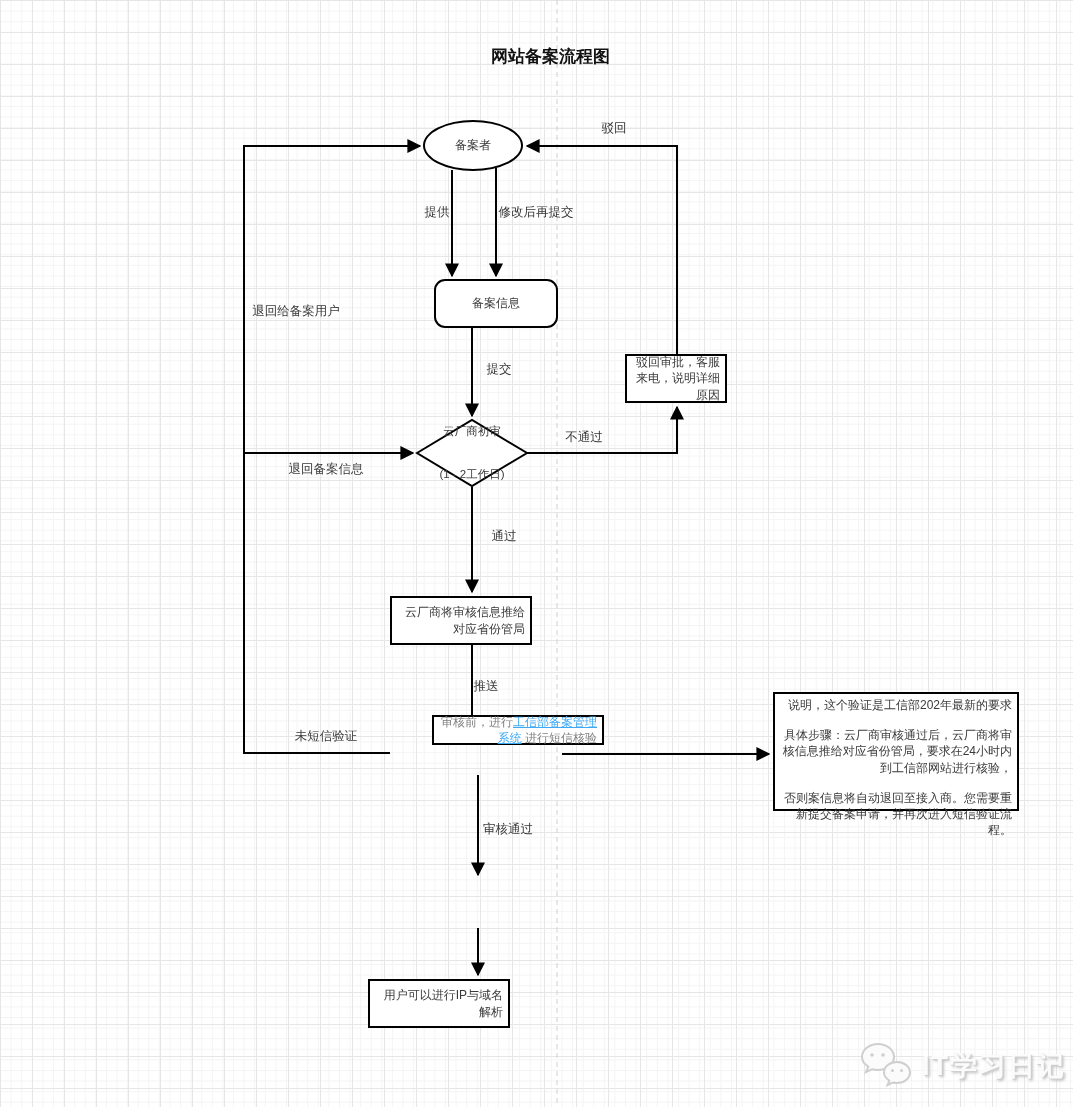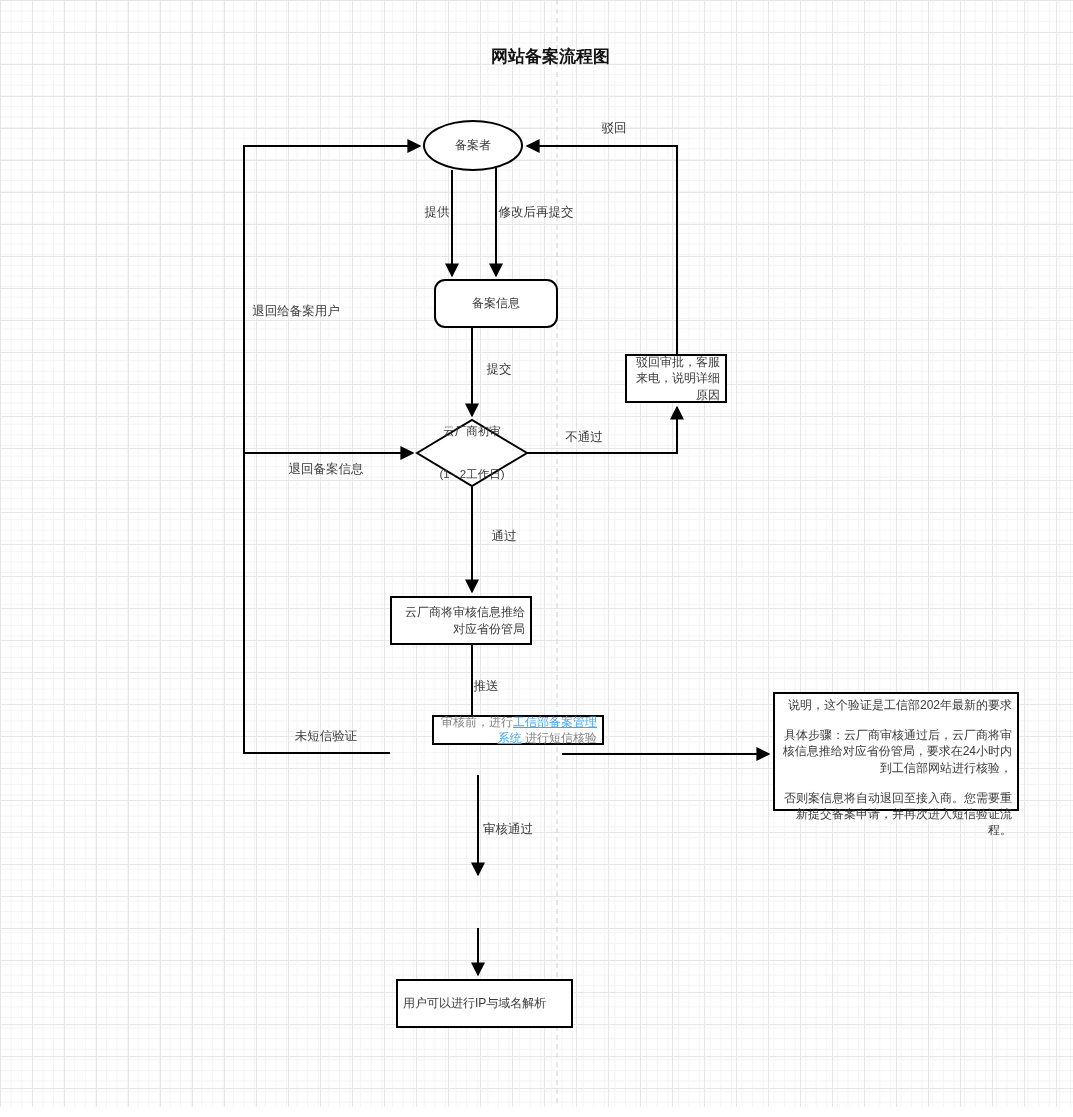--- a/index.html
+++ b/index.html
@@ -134,31 +134,44 @@
 
   <div class="node left note" style="left:773px;top:692px;width:246px;height:119px;">
     <div>
       <p>说明，这个验证是工信部202年最新的要求</p>
       <p>具体步骤：云厂商审核通过后，云厂商将审核信息推给对应省份管局，要求在24小时内到工信部网站进行核验，</p>
       <p>否则案信息将自动退回至接入商。您需要重新提交备案申请，并再次进入短信验证流程。</p>
     </div>
   </div>
 
 
-  <div class="node left" style="left:396px;top:979px;width:177px;height:49px;">
+  <div class="node left" style="left:368px;top:979px;width:142px;height:49px;">
     <span>用户可以进行IP与域名解析</span>
   </div>
 
   <div class="edge-label" style="left:602px;top:122px;padding-left:24px;">驳回</div>
   <div class="edge-label" style="left:437px;top:206px;">提供</div>
   <div class="edge-label" style="left:536px;top:206px;">修改后再提交</div>
   <div class="edge-label" style="left:296px;top:305px;">退回给备案用户</div>
   <div class="edge-label" style="left:499px;top:363px;">提交</div>
   <div class="edge-label" style="left:584px;top:431px;">不通过</div>
   <div class="edge-label" style="left:326px;top:463px;">退回备案信息</div>
   <div class="edge-label" style="left:497px;top:530px;margin-left:7px;">通过</div>
   <div class="edge-label" style="left:486px;top:680px;">推送</div>
   <div class="edge-label" style="left:326px;top:730px;">未短信验证</div>
   <div class="edge-label" style="left:508px;top:823px;">审核通过</div>
 
+  <div class="watermark">
+    <svg width="56" height="48" viewBox="0 0 56 48">
+      <g stroke="#cfcfcf" stroke-width="2" fill="#fbfbfb">
+        <path d="M36,15 C36,22.2 28.6,28 19.5,28 C17.6,28 15.8,27.8 14.1,27.3 L8,30 L10.3,24.6 C6.4,22.2 4,18.8 4,15 C4,7.8 11.4,2 20,2 C28.6,2 36,7.8 36,15 Z"></path>
+        <path d="M52,30.5 C52,36.3 46.2,41 39,41 C37.6,41 36.2,40.8 34.9,40.5 L29.5,43 L31.4,38.6 C28.4,36.7 26,33.8 26,30.5 C26,24.7 31.8,20 39,20 C46.2,20 52,24.7 52,30.5 Z"></path>
+      </g>
+      <circle cx="14" cy="13" r="1.8" fill="#cfcfcf"></circle>
+      <circle cx="25" cy="13" r="1.8" fill="#cfcfcf"></circle>
+      <circle cx="34.5" cy="28.5" r="1.5" fill="#cfcfcf"></circle>
+      <circle cx="43.5" cy="28.5" r="1.5" fill="#cfcfcf"></circle>
+    </svg>
+    <span class="wm-text">IT学习日记</span>
+  </div>
 
   <div class="bottom-strip"></div>
 </div>
 
 </body></html>

